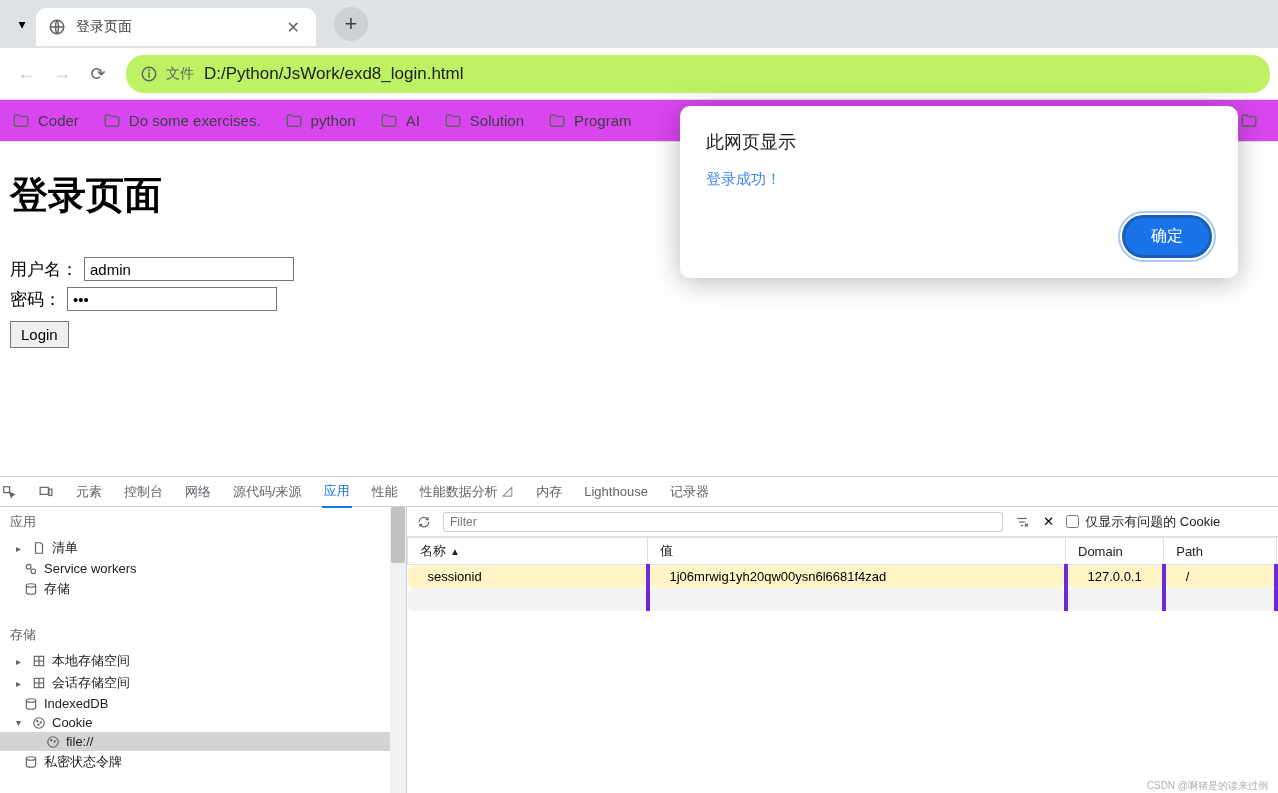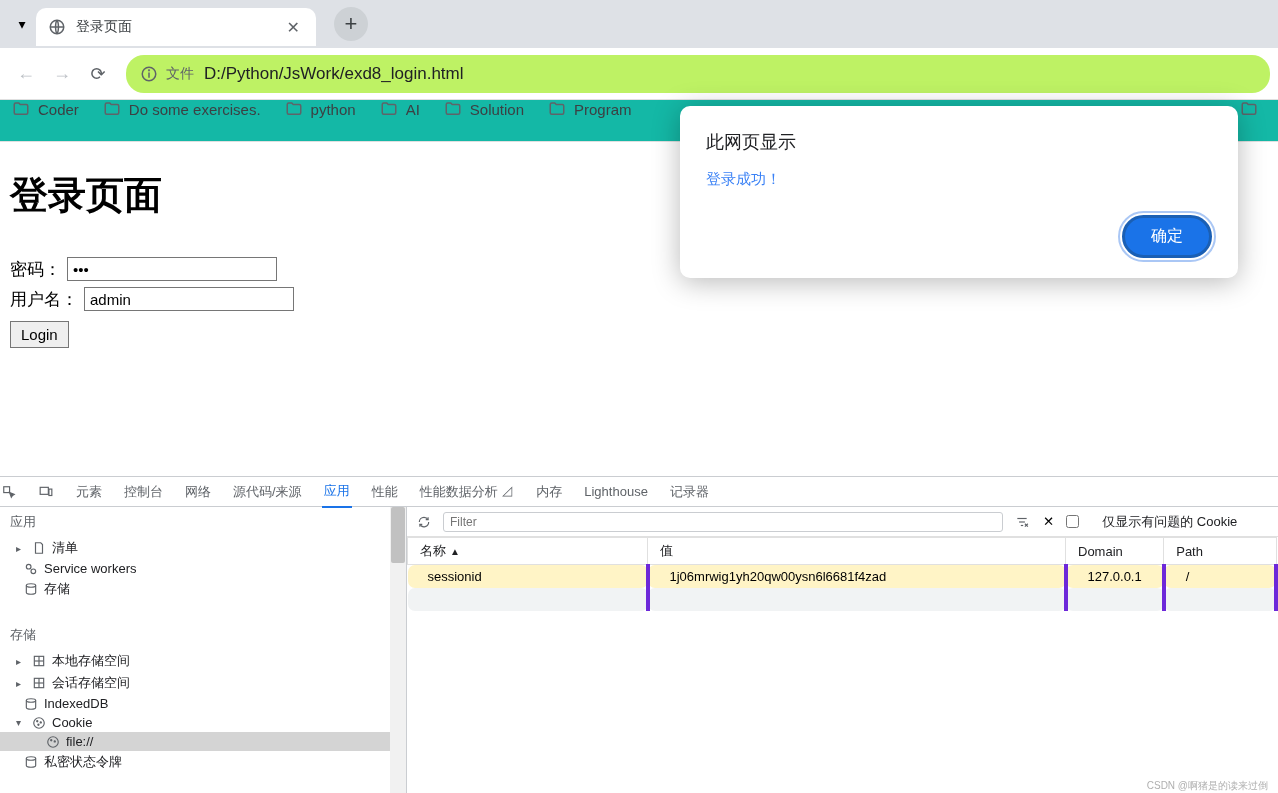--- a/index.html
+++ b/index.html
@@ -16,21 +16,21 @@
     .new-tab-btn { width: 34px; height: 34px; border-radius: 50%; background: #cdd1d5; border: none; font-size: 22px; margin-left: 18px; cursor: pointer; color: #3c4043; display:flex; align-items:center; justify-content:center;}
     
     .nav-bar { display: flex; align-items: center; height: 52px; padding: 0 8px; background: #fff; border-bottom: 1px solid #e0e0e0; }
     .nav-btn { width: 36px; height: 36px; border: none; background: transparent; cursor: pointer; font-size: 18px; color: #5f6368; }
     .nav-btn.disabled { color: #bdc1c6; }
     .url-bar { flex: 1; display: flex; align-items: center; background: #bef264; border-radius: 18px; height: 38px; padding: 0 14px; margin-left: 10px; }
     .url-info-icon { width: 18px; height: 18px; margin-right: 8px; color: #5f6368; }
     .url-file-label { font-size: 14px; color: #5f6368; margin-right: 10px; }
     .url-text { font-size: 17px; color: #202124; }
     
-    .bookmarks-bar { display: flex; align-items: flex-start; height: 42px; padding: 0 12px; background: #14b8a6; border-bottom: 1px solid #e0e0e0; gap: 24px; }
+    .bookmarks-bar { display: flex; align-items: center; height: 42px; padding: 0 12px; background: #d946ef; border-bottom: 1px solid #e0e0e0; gap: 24px; }
     .bookmark { display: flex; align-items: center; font-size: 15px; color: #3c4043; cursor: pointer; }
     .folder-icon { width: 18px; height: 18px; margin-right: 8px; }
     .bookmarks-bar .right-folder { margin-left: auto; }
     
     
     .page-content { padding: 12px 10px; }
     .page-h1 { font-size: 38px; font-weight: bold; margin: 16px 0 36px; }
     .form-row { margin-bottom: 6px; font-size: 17px; display: flex; align-items: center; }
     .form-row label { margin-right: 6px; }
     .form-row input { border: 1px solid #767676; padding: 2px 5px; font-size: 15px; width: 210px; height: 24px;}
@@ -57,21 +57,21 @@
     .dt-tree-item { display: flex; align-items: center; padding: 2px 10px 2px 16px; cursor: pointer; color: #202124; gap: 6px;}
     .dt-tree-item.lvl2 { padding-left: 24px; }
     .dt-tree-item.lvl3 { padding-left: 46px; }
     .dt-tree-item.selected { background: #d4d4d4; }
     .tree-caret { width: 10px; font-size: 10px; color: #5f6368; }
     .tree-icon { width: 14px; height: 14px; flex-shrink: 0;}
     
     .dt-main { flex: 1; display: flex; flex-direction: column; }
     .dt-toolbar { display: flex; align-items: center; height: 30px; padding: 0 8px; gap: 10px; border-bottom: 1px solid #e0e0e0; }
     .dt-filter { flex: 1; max-width: 560px; height: 20px; border: 1px solid #cacdd1; border-radius: 3px; padding: 0 6px; font-size: 12px; color: #9aa0a6;}
-    .dt-checkbox-row { display: flex; align-items: center; font-size: 13px; color: #202124; gap: 23px; }
+    .dt-checkbox-row { display: flex; align-items: center; font-size: 13px; color: #202124; gap: 6px; }
     .dt-table { width: 100%; border-collapse: collapse; font-size: 13px; }
     .dt-table th { text-align: left; padding: 4px 12px; border: 1px solid #e0e0e0; background: #fff; color: #202124; font-weight: normal; }
     .dt-table td { padding: 4px 20px; border-right: 4px solid #6d28d9; border-radius: 7px; }
     .dt-table tr.selected td { background: #fff4c6; }
     .dt-table tr.alt td { background: #f1f3f4; }
     .sort-arrow { font-size: 10px; margin-left: 4px; }
     .dt-table-wrapper {flex:1; overflow:hidden;}
     
     .watermark { position: absolute; bottom: 0; right: 10px; font-size: 10px; color: rgba(120,120,120,0.6); z-index:50;}
     svg { display: block; }
@@ -153,26 +153,26 @@
         <svg class="folder-icon" viewBox="0 0 24 24" fill="none" stroke="#5f6368" stroke-width="2">
           <path d="M3 6a2 2 0 012-2h4l2 2h8a2 2 0 012 2v9a2 2 0 01-2 2H5a2 2 0 01-2-2V6z"></path>
         </svg>
       </div>
   </div>
 </div>
 
 <div class="page-content">
   <h1 class="page-h1">登录页面</h1>
   <div class="form-row">
+    <label>用户名：</label>
+    <input type="text" value="admin" style="">
+  </div>
+  <div class="form-row">
     <label>密码：</label>
     <input type="text" value="•••" style="">
-  </div>
-  <div class="form-row">
-    <label>用户名：</label>
-    <input type="text" value="admin" style="">
   </div>
   <button class="login-btn">Login</button>
 </div>
 
 <div class="alert-dialog">
   <div class="alert-title">此网页显示</div>
   <div class="alert-msg">登录成功！</div>
   <div class="alert-actions">
     <button class="alert-ok">确定</button>
   </div>

